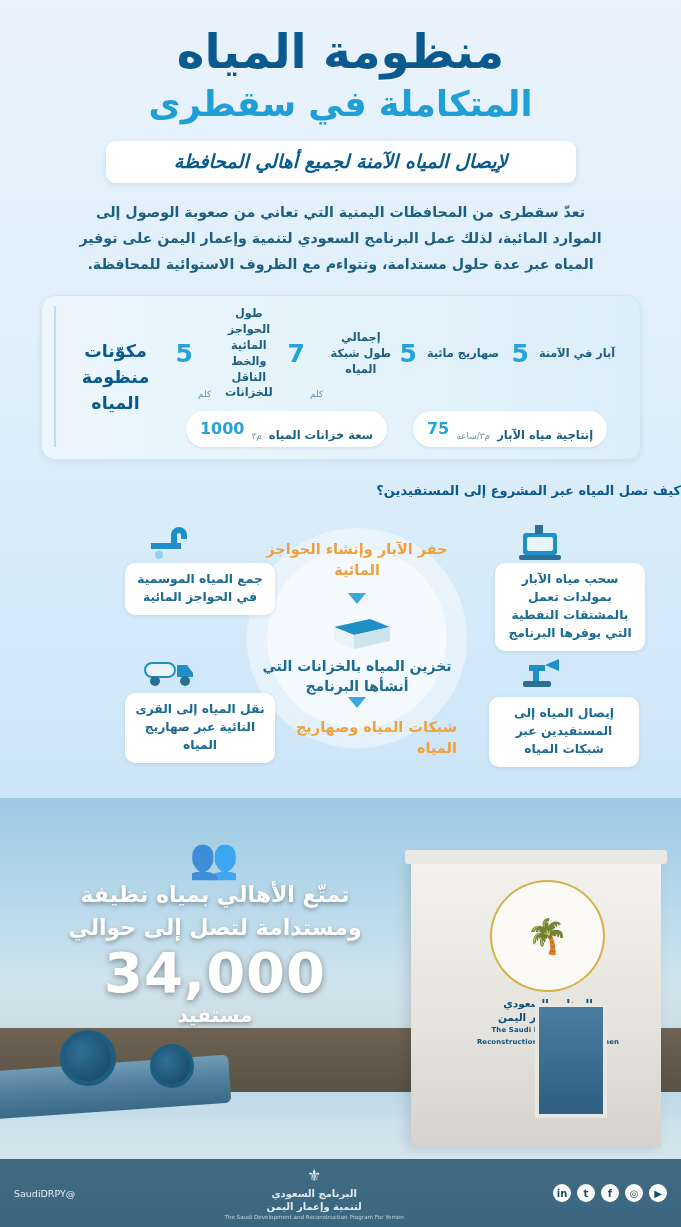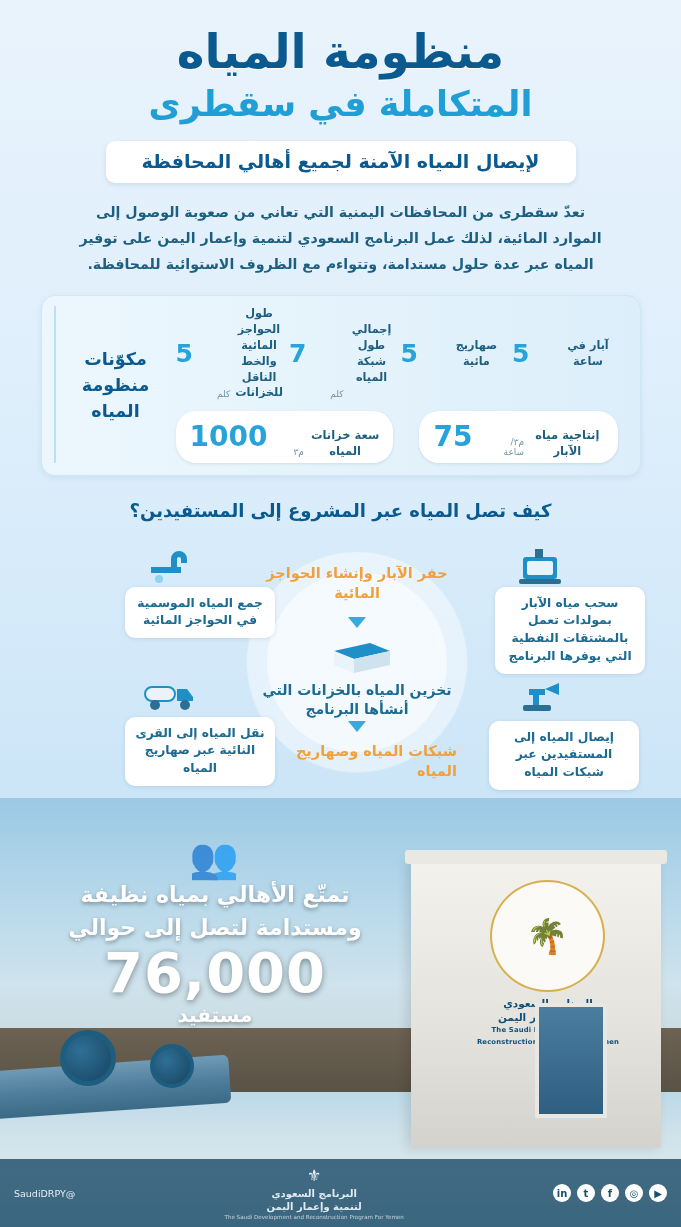--- a/index.html
+++ b/index.html
@@ -36,20 +36,21 @@
     line-height: 1.2;
     margin-top: 4px;
   }
   .banner {
     margin: 16px auto 0;
     width: 470px;
     background: #ffffff;
     border-radius: 9px;
     padding: 9px 10px 11px;
     box-shadow: 0 2px 5px rgba(20,80,120,0.12);
+    font-style: italic;
   }
   .banner-text {
     color: #0a5a8f;
     font-size: 19px;
     font-weight: bold;
   }
   .intro {
     margin: 16px auto 0;
     width: 530px;
     color: #1d5f80;
@@ -101,47 +102,45 @@
     color: #25a3da;
     font-size: 25px;
     font-weight: bold;
     line-height: 1;
   }
   .comp-unit {
     color: #6f93a8;
     font-size: 9px;
     align-self: flex-end;
     padding-bottom: 2px;
-    margin-left: 19px;
   }
   .comp-text {
     color: #1d5f80;
     font-size: 11.3px;
     font-weight: bold;
     line-height: 1.4;
     text-align: center;
   }
   .pill {
     display: flex;
     flex-direction: row-reverse;
     align-items: center;
     gap: 7px;
     background: #ffffff;
     border-radius: 20px;
     padding: 4px 14px;
     box-shadow: 0 1px 3px rgba(20,80,120,0.13);
   }
-  .pill .comp-num { font-size: 28px; }
+  .pill .comp-num { font-size: 16px; }
   .pill .comp-text { font-size: 11.5px; margin-top: 12px; }
   
   .how-title {
     margin-top: 22px;
-    text-align: center;
     color: #0a5a8f;
-    font-size: 18px;
+    font-size: 13px;
     font-weight: bold;
     line-height: 1.45;
   }
   .diagram {
     position: relative;
     width: 648px;
     height: 290px;
     margin-top: 4px;
   }
   .circle {
@@ -341,21 +340,21 @@
 
         <div class="comp-item">
           <div class="comp-num">5</div>
           <div class="comp-unit"></div>
           <div class="comp-text">صهاريج مائية</div>
         </div>
 
         <div class="comp-item">
           <div class="comp-num">5</div>
           <div class="comp-unit"></div>
-          <div class="comp-text">آبار في ساعة</div>
+          <div class="comp-text">آبار في الآمنة</div>
         </div>
 
       </div>
       <div class="comp-row row2">
         <div class="pill">
           <div class="comp-num">1000</div>
           <div class="comp-unit">م٣</div>
           <div class="comp-text">سعة خزانات المياه</div>
         </div>
         <div class="pill">
@@ -447,21 +446,21 @@
       <div class="en">The Saudi Development and</div>
       <div class="en">Reconstruction Program For Yemen</div>
     </div>
 
     <div class="bld-door"></div>
 
     <div class="stat">
       <div class="stat-people">👥</div>
       <div class="stat-line">تمتّع الأهالي بمياه نظيفة</div>
       <div class="stat-line">ومستدامة لتصل إلى حوالي</div>
-      <div class="stat-num">76,000</div>
+      <div class="stat-num">34,000</div>
       <div class="stat-unit">مستفيد</div>
     </div>
 
     <div class="footer">
       <div class="socials">
         <div class="soc">▶</div>
         <div class="soc">◎</div>
         <div class="soc">f</div>
         <div class="soc">t</div>
         <div class="soc">in</div>

